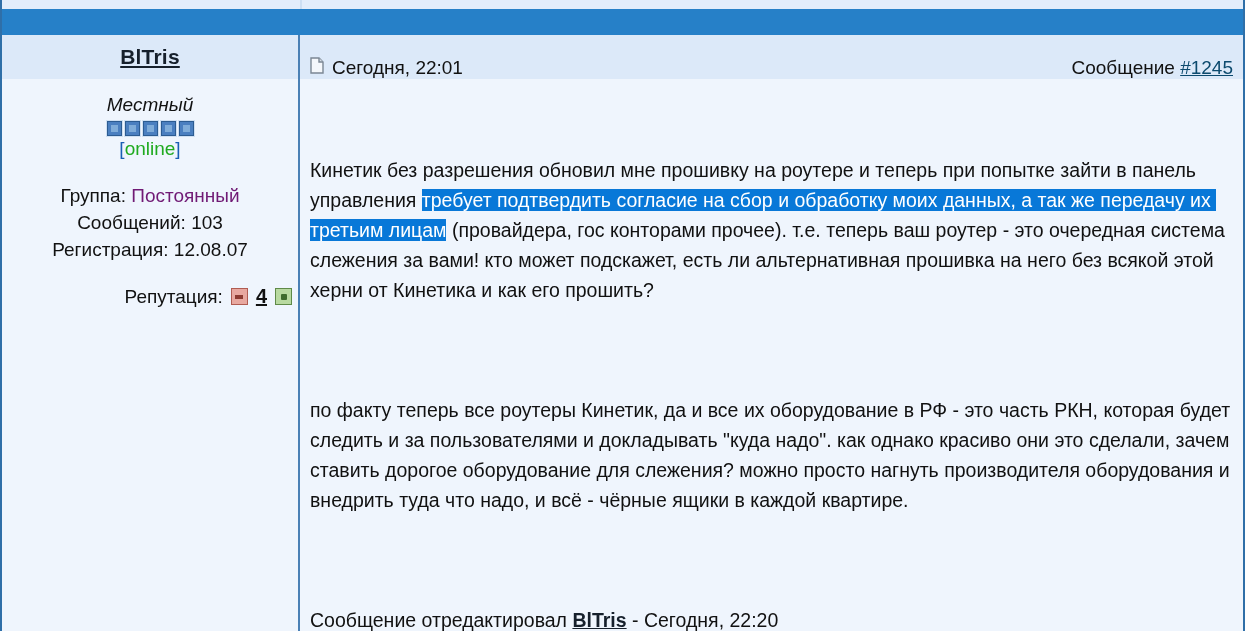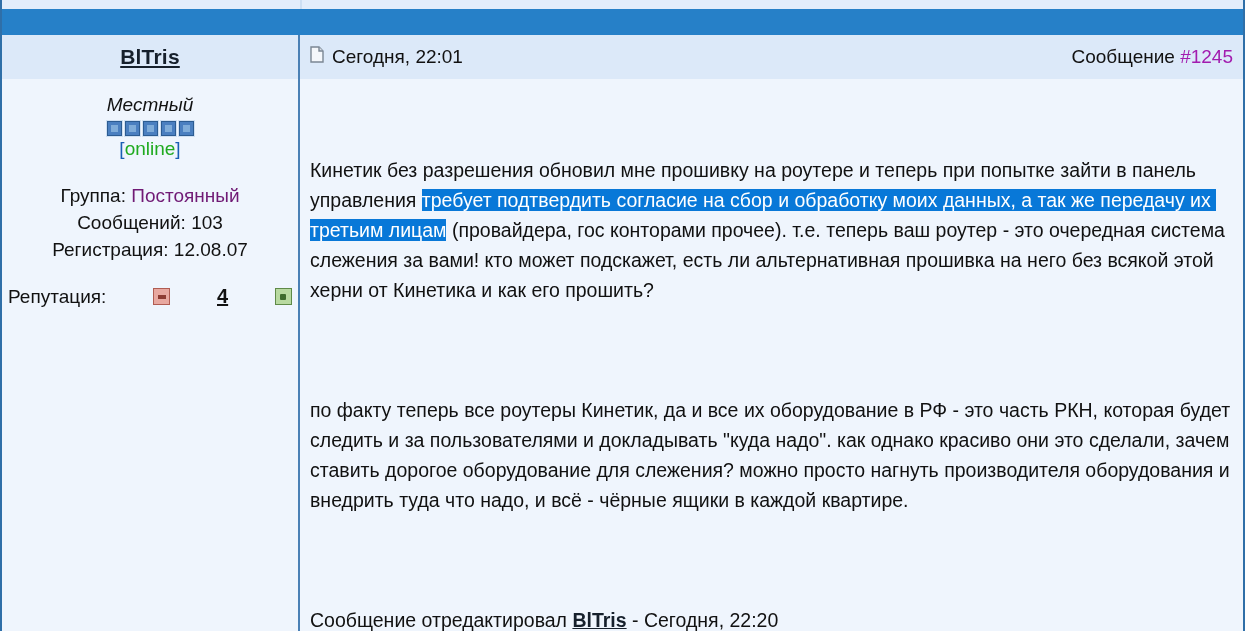--- a/index.html
+++ b/index.html
@@ -80,21 +80,21 @@
   .hdr-left {
     height: 44px;
     display: flex;
     align-items: center;
     justify-content: center;
     background: #dce9f9;
   }
   .hdr-right {
     height: 44px;
     display: flex;
-    align-items: center;
+    align-items: flex-end;
     justify-content: space-between;
     background: #dce9f9;
     padding: 0 10px 0 10px;
   }
   .username-link {
     font-size: 21px;
     font-weight: bold;
     color: #16202c;
     text-decoration: underline;
     letter-spacing: 0.2px;
@@ -107,22 +107,23 @@
     font-size: 19px;
     color: #111;
   }
   .doc-icon { display: block; }
   .msg-num {
     font-size: 19px;
     color: #111;
     white-space: nowrap;
   }
   .msg-num .num {
-    cursor: pointer;
-    color: #a21caf;
+    text-decoration: underline;
+    cursor: pointer;
+    color: #0c4a6e;
   }
 
   
   .body-row { background: #eff5fd; }
   .body-left {
     background: #eff5fd;
     padding: 14px 6px 16px 6px;
     text-align: center;
     min-height: 460px;
     box-sizing: border-box;
@@ -177,22 +178,22 @@
     line-height: 1.4;
   }
   .grp-val { color: #701a75; }
 
   .rep-line {
     margin-top: 22px;
     font-size: 19px;
     color: #111;
     display: flex;
     align-items: center;
-    justify-content: space-between;
-    gap: 20px;
+    justify-content: flex-end;
+    gap: 8px;
   }
   .rep-btn {
     width: 17px;
     height: 17px;
     box-sizing: border-box;
     display: inline-flex;
     align-items: center;
     justify-content: center;
     cursor: pointer;
   }

